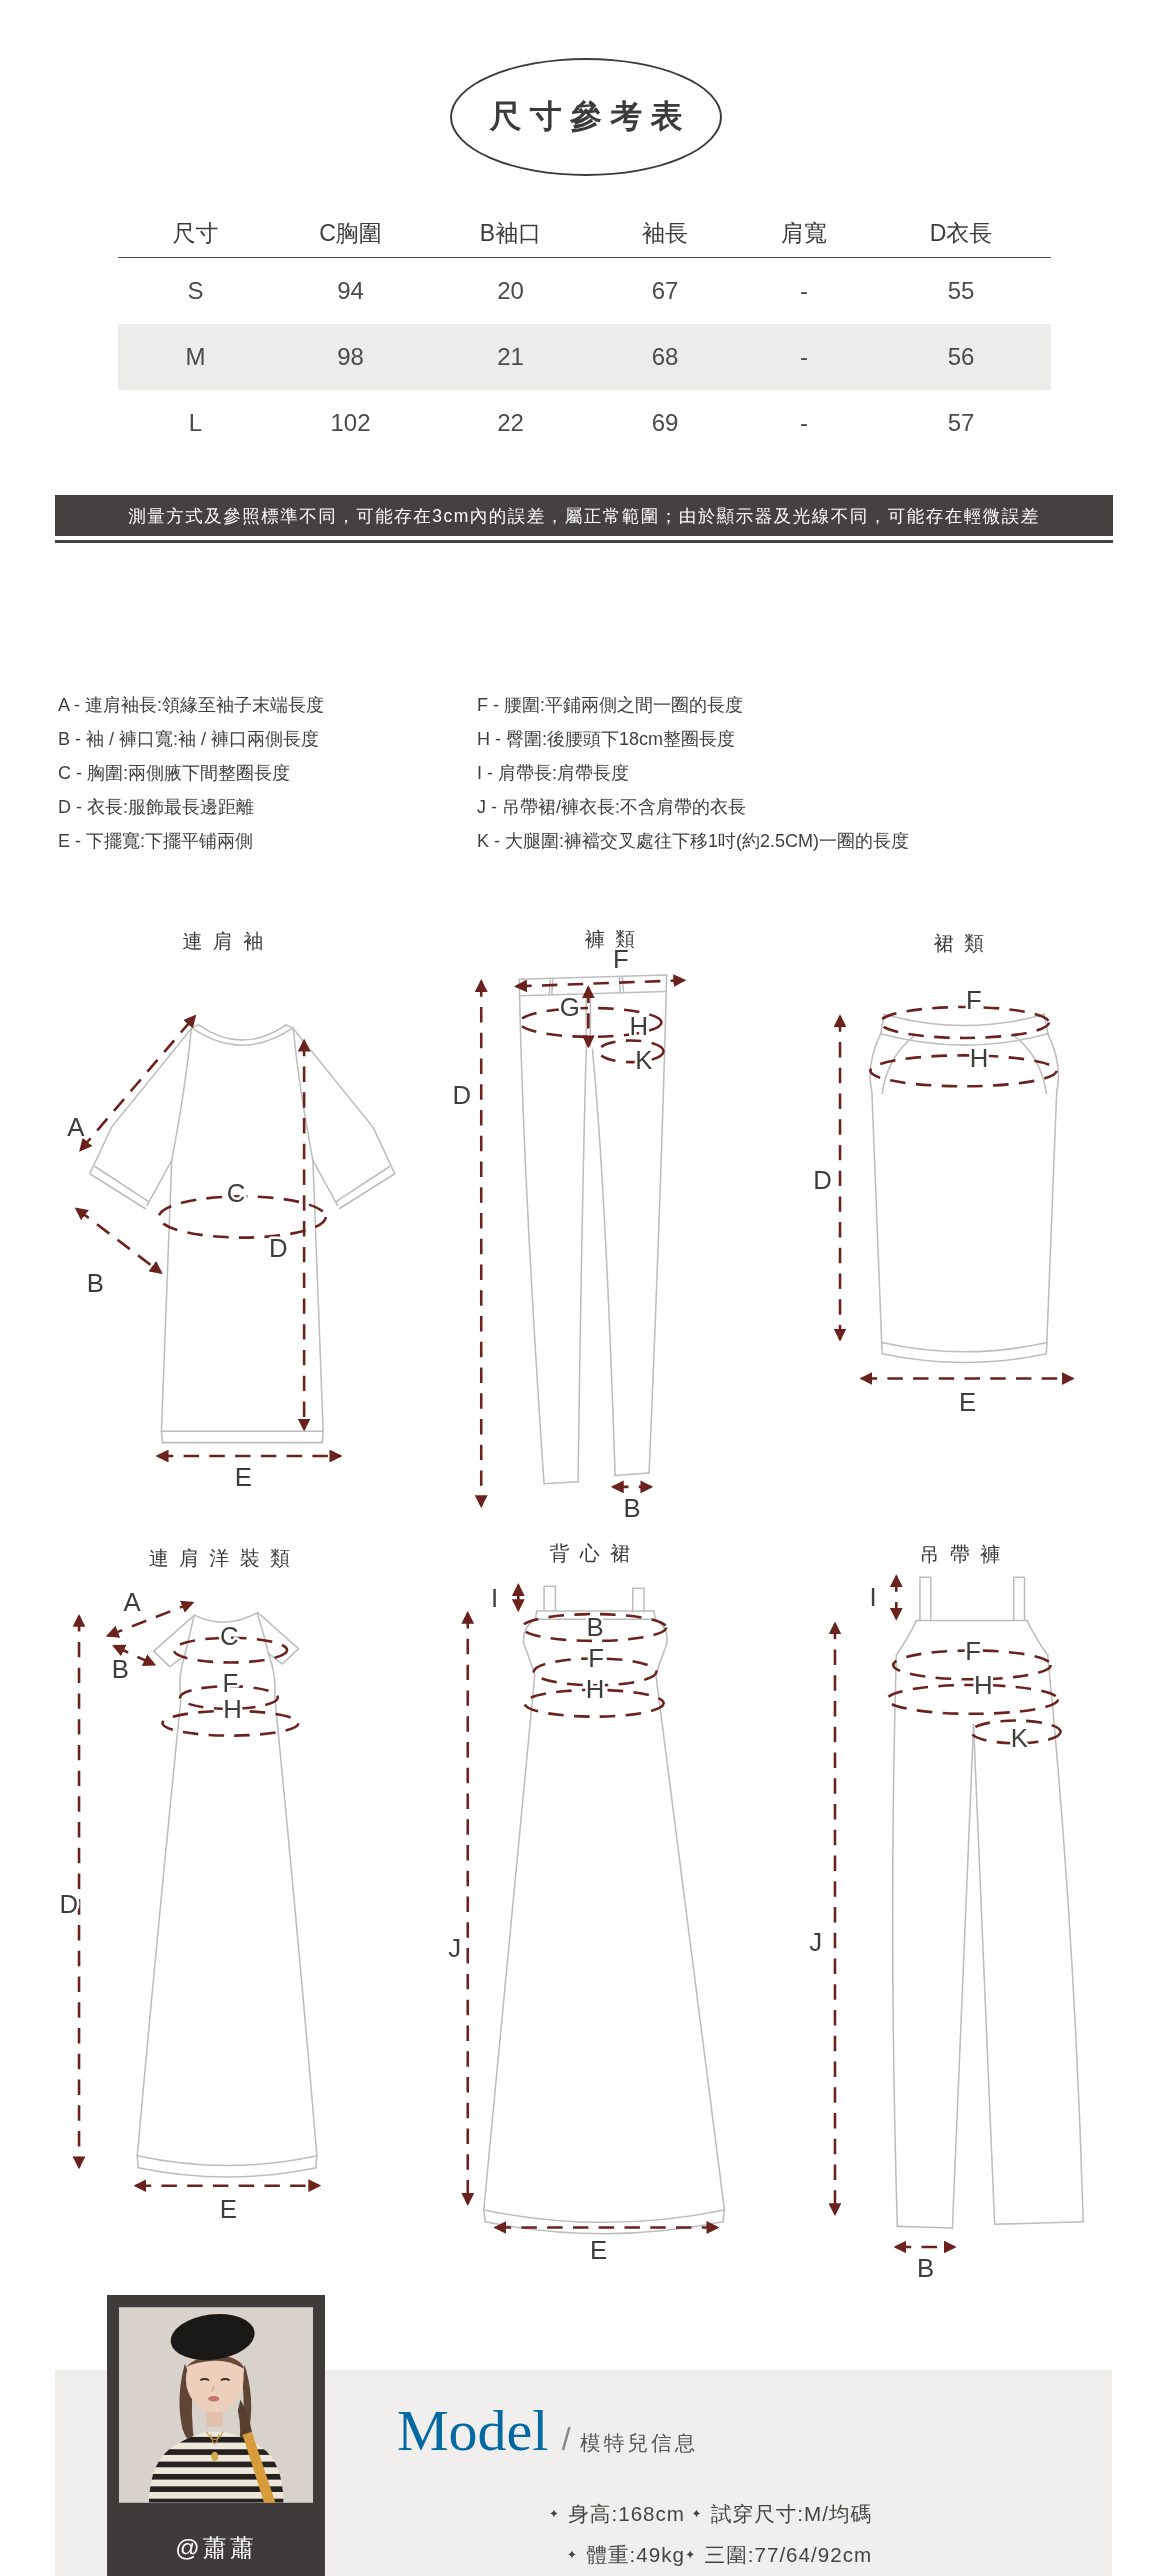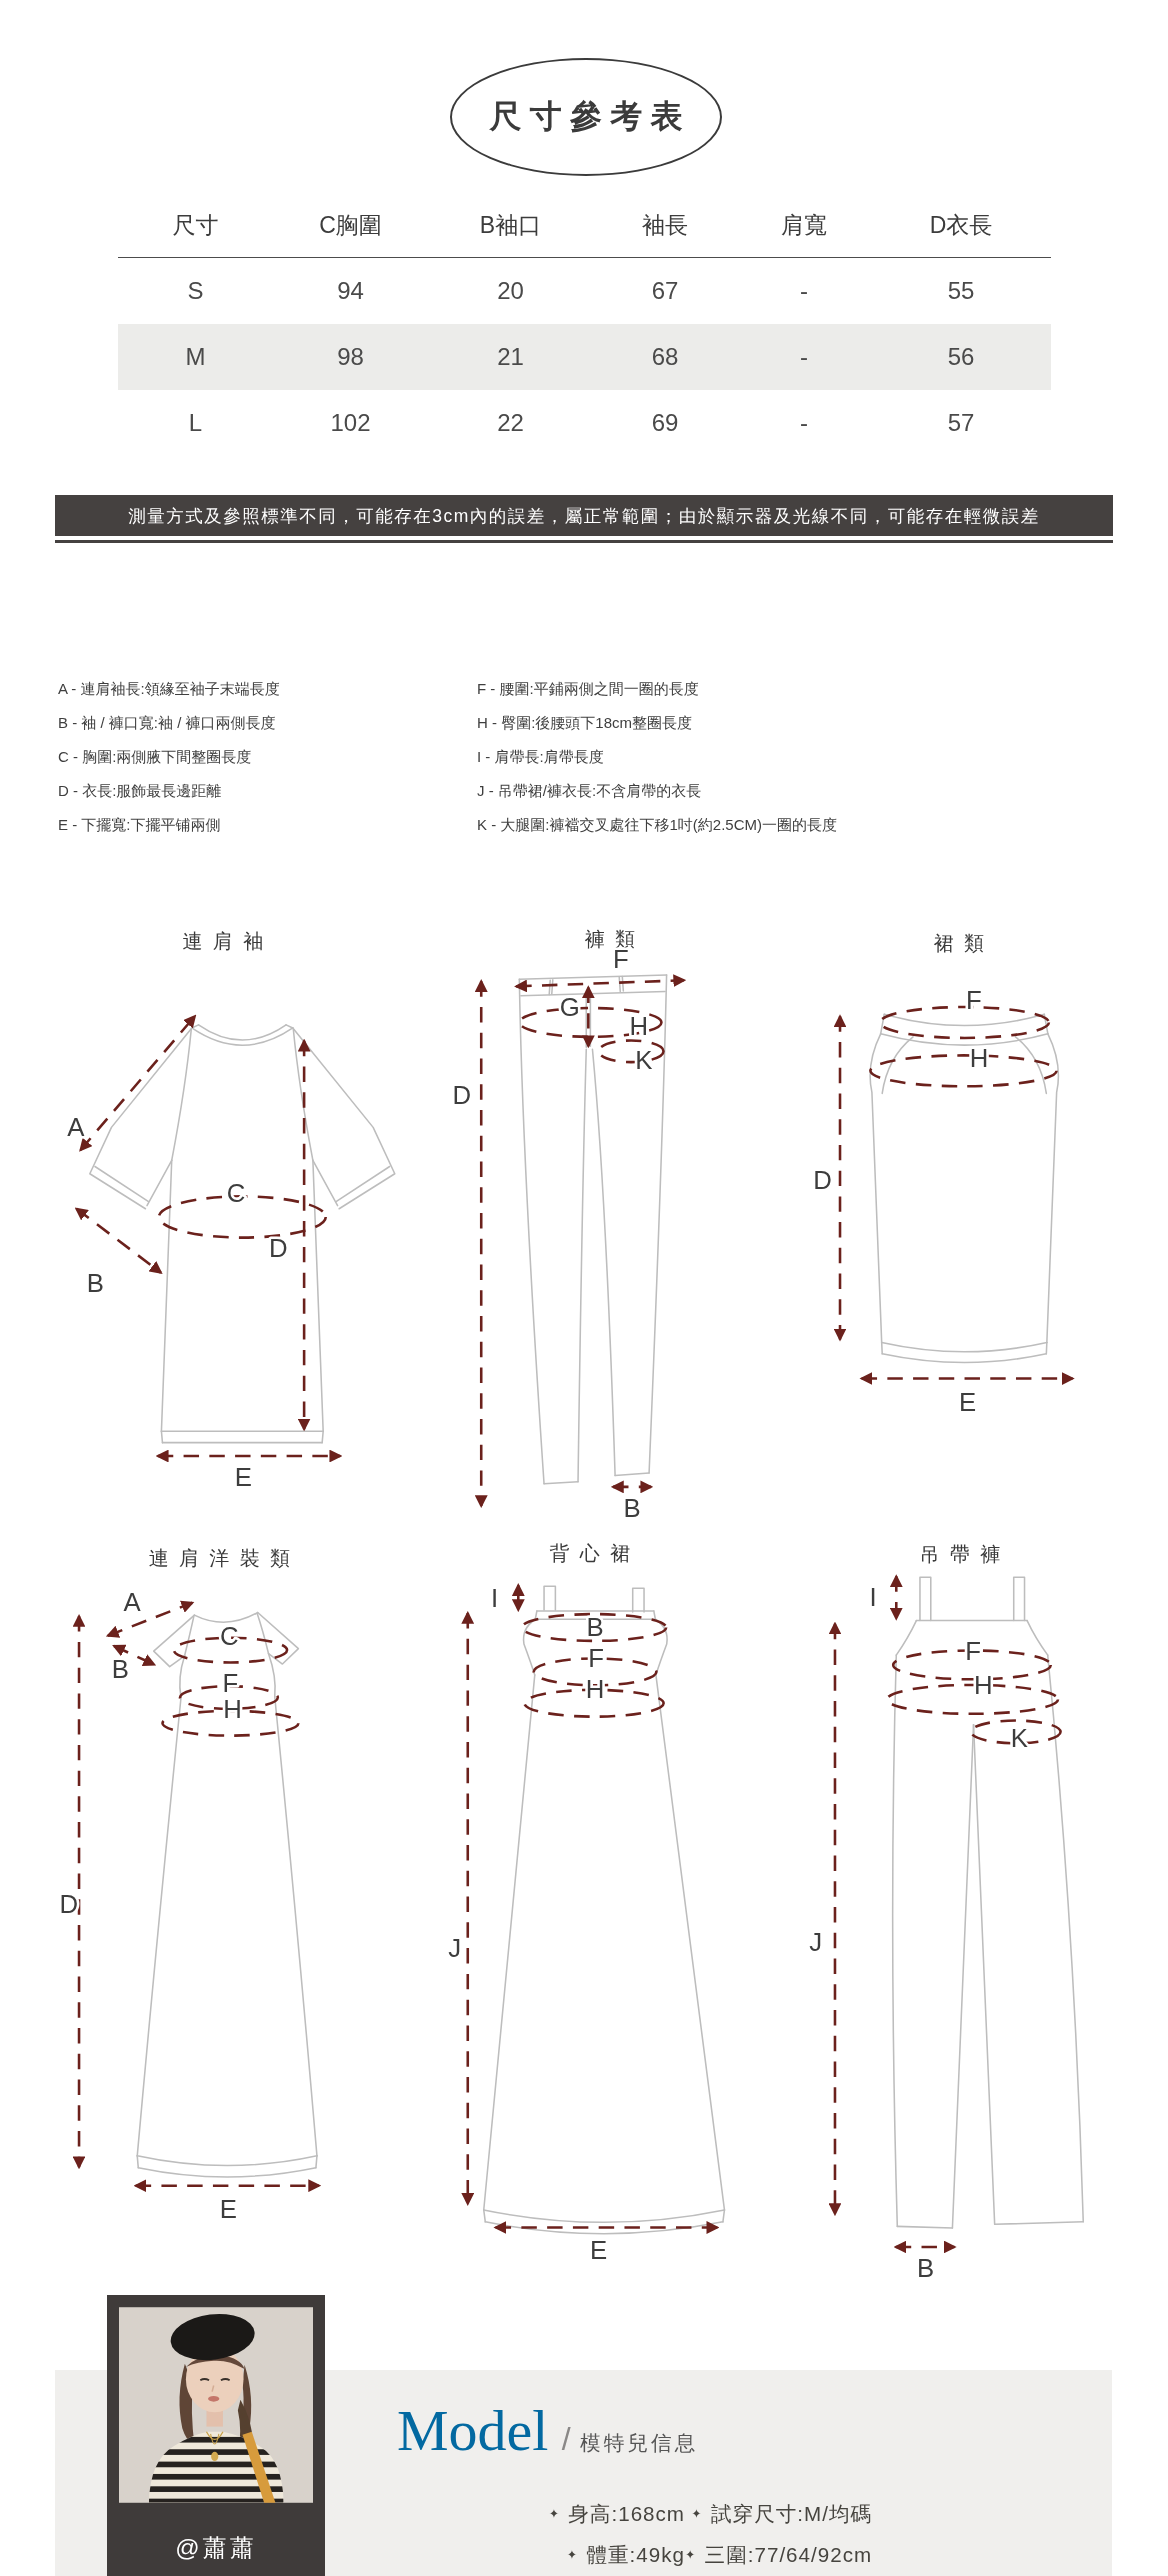--- a/index.html
+++ b/index.html
@@ -7,35 +7,35 @@
         font-family:"Liberation Sans",sans-serif;overflow:hidden;}
 
   
   .oval{position:absolute;left:450px;top:58px;width:268px;height:114px;
         border:2.6px solid #3b3b3b;border-radius:50%;
         display:flex;align-items:center;justify-content:center;}
   .oval-text{font-size:32px;font-weight:600;letter-spacing:8.2px;padding-left:8.2px;color:#3b3b3b;text-align:right;}
 
   
   .sizetable{position:absolute;left:118px;top:210px;width:933px;}
-  .thead{display:flex;height:47px;border-bottom:1.5px solid #4c4c4c;
+  .thead{display:flex;height:47px;align-items:center;border-bottom:1.5px solid #4c4c4c;
          font-size:23px;color:#3c3c3c;font-weight:500;}
   .trow{display:flex;height:66px;align-items:center;font-size:24px;color:#4a4a4a;}
   .trow.hl{background:#ececea;}
   .tc{text-align:center;}
   .c0{width:155px}.c1{width:155px}.c2{width:165px}.c3{width:144px}.c4{width:134px}.c5{width:180px}
 
   
   .banner{position:absolute;left:55px;top:495px;width:1058px;height:41px;background:#454140;
           color:#ffffff;display:flex;align-items:center;justify-content:center;
           font-size:17.5px;letter-spacing:1.5px;}
   .banner-line{position:absolute;left:55px;top:540px;width:1058px;height:2.6px;background:#454140;}
 
   
-  .legend{position:absolute;font-size:15px;color:#3f3f3f;line-height:34px;white-space:nowrap;}
+  .legend{position:absolute;font-size:18px;color:#3f3f3f;line-height:34px;white-space:nowrap;margin-top:16px;}
   .legend.lcol{left:58px;top:672px;}
   .legend.rcol{left:477px;top:672px;}
 
   
   .diagram-title{position:absolute;font-size:20px;letter-spacing:10.3px;color:#3a3a3a;
                  font-weight:500;text-align:center;white-space:nowrap;}
   .t1{left:125px;top:928px;width:206px;}
   .t2{left:512px;top:926px;width:206px;}
   .t3{left:861px;top:930px;width:206px;}
   .t4{left:70px;top:1545px;width:309px;}

